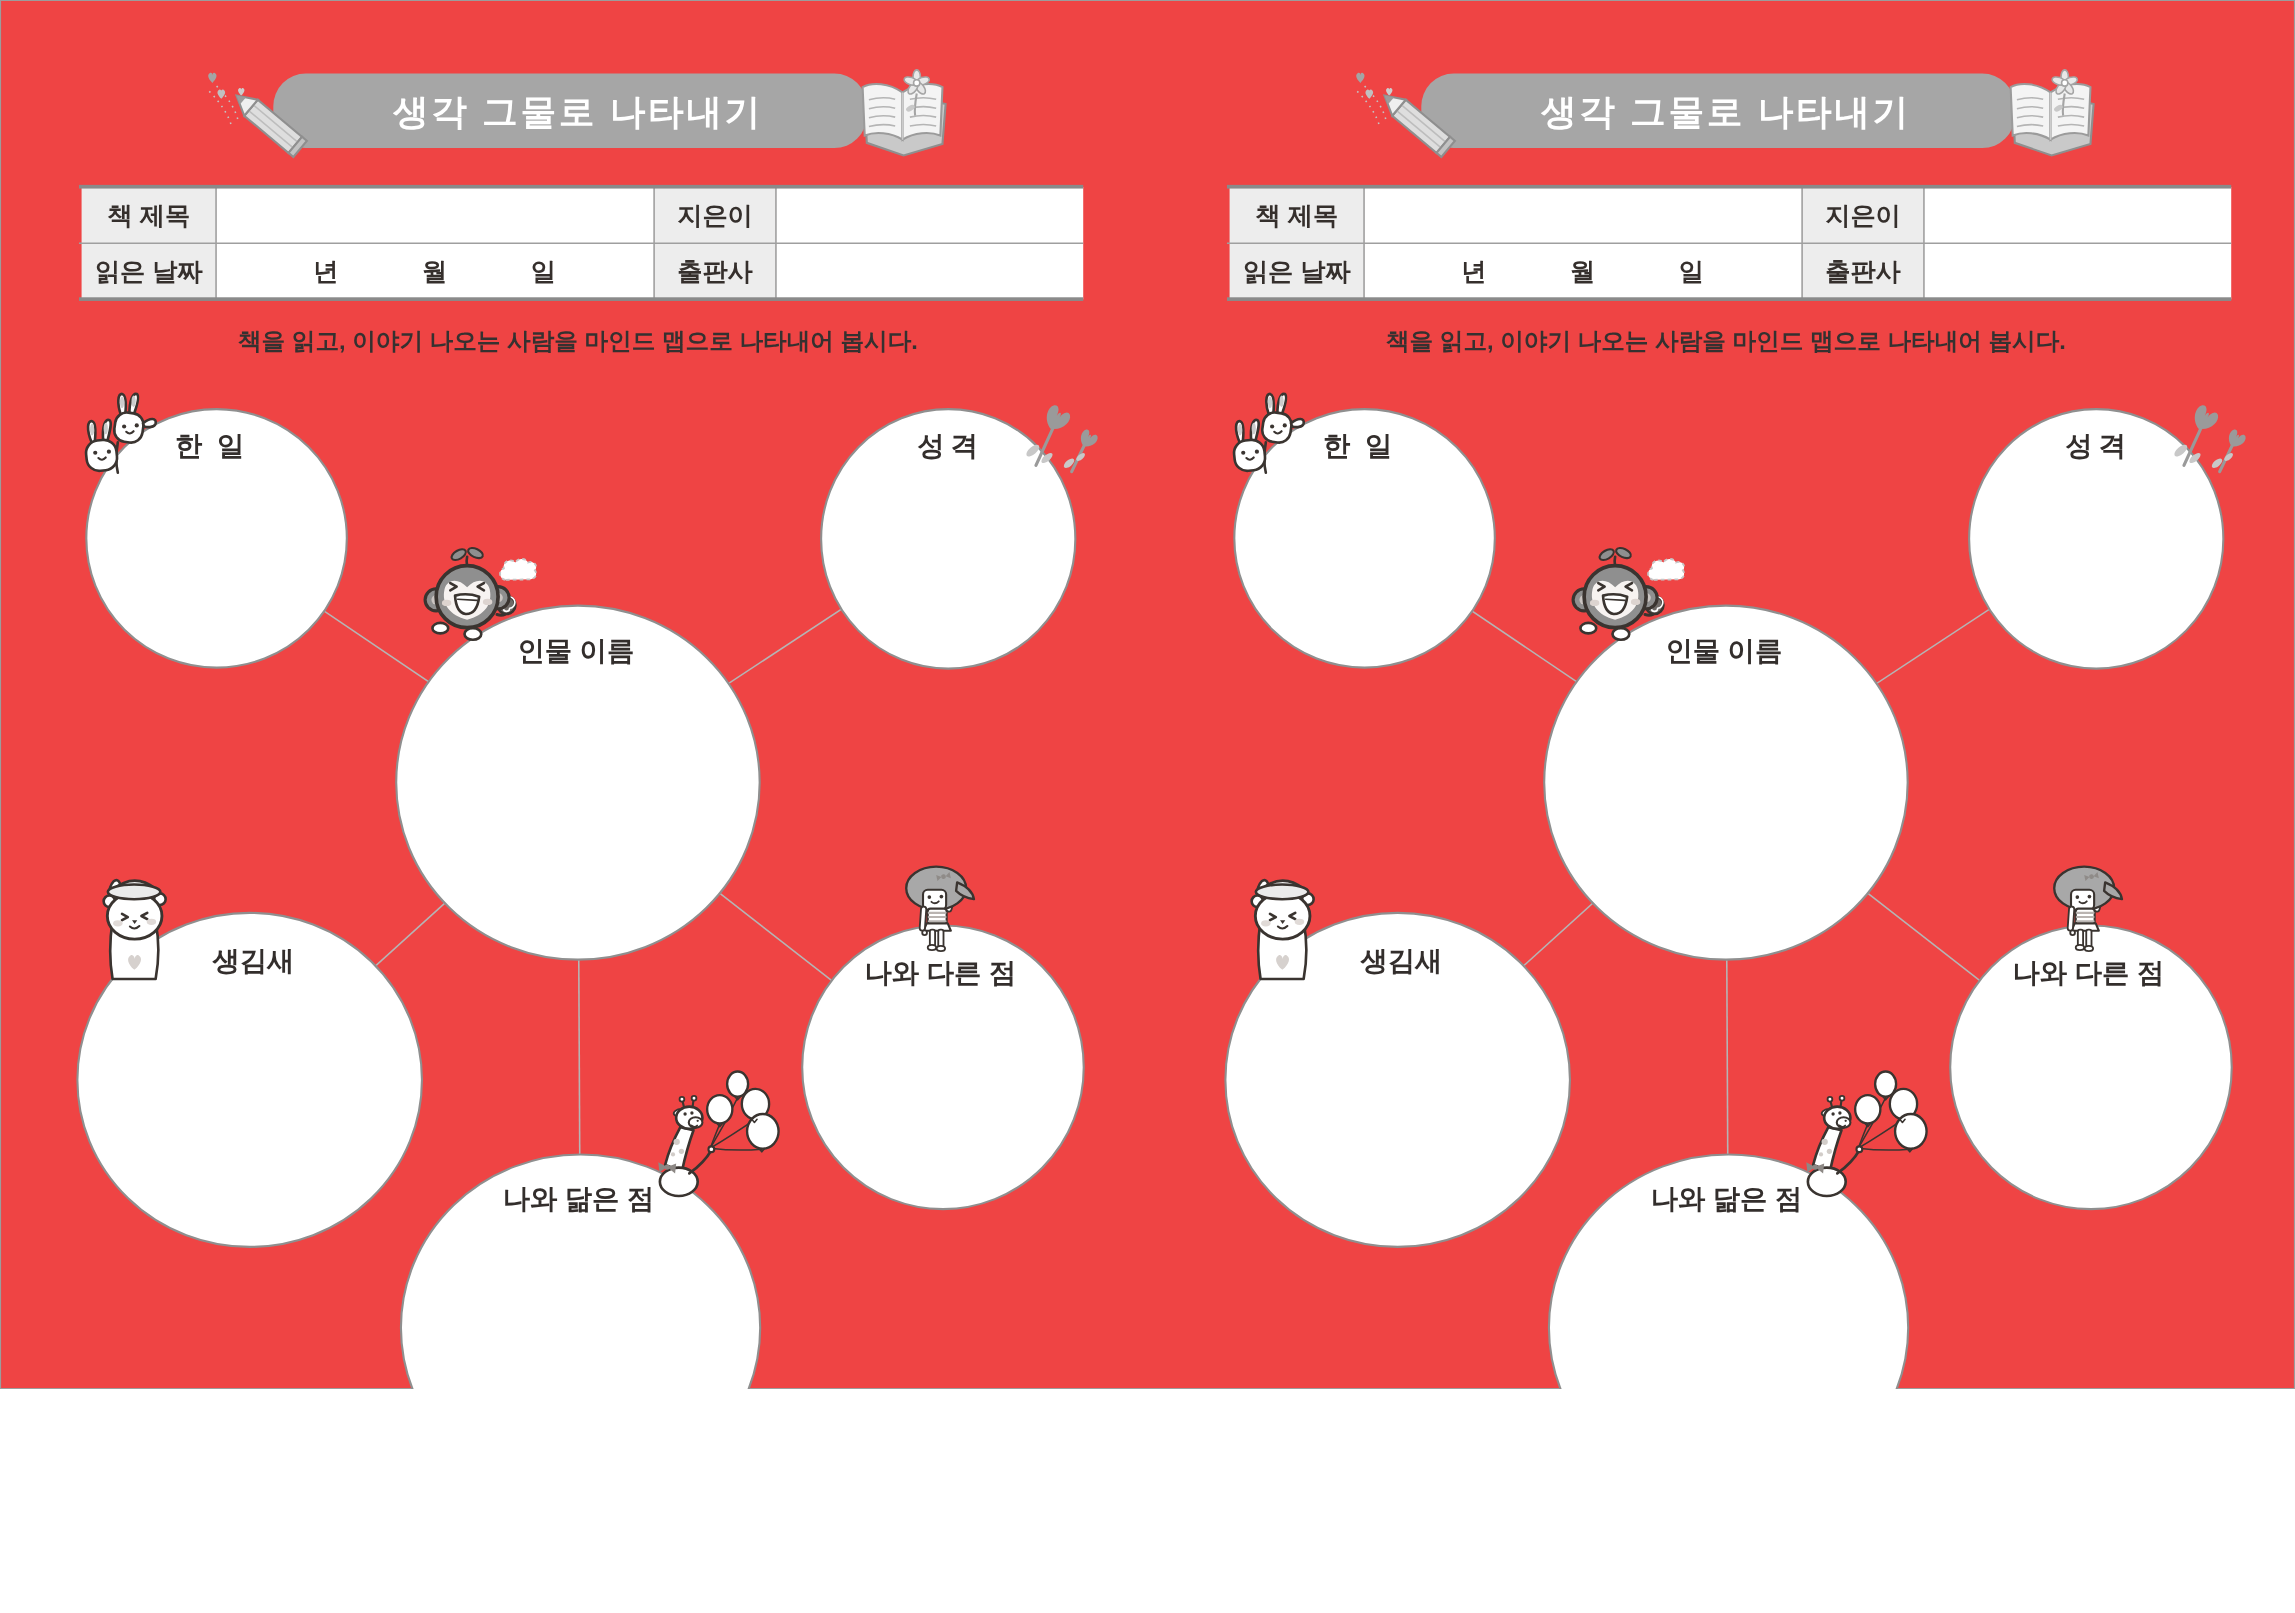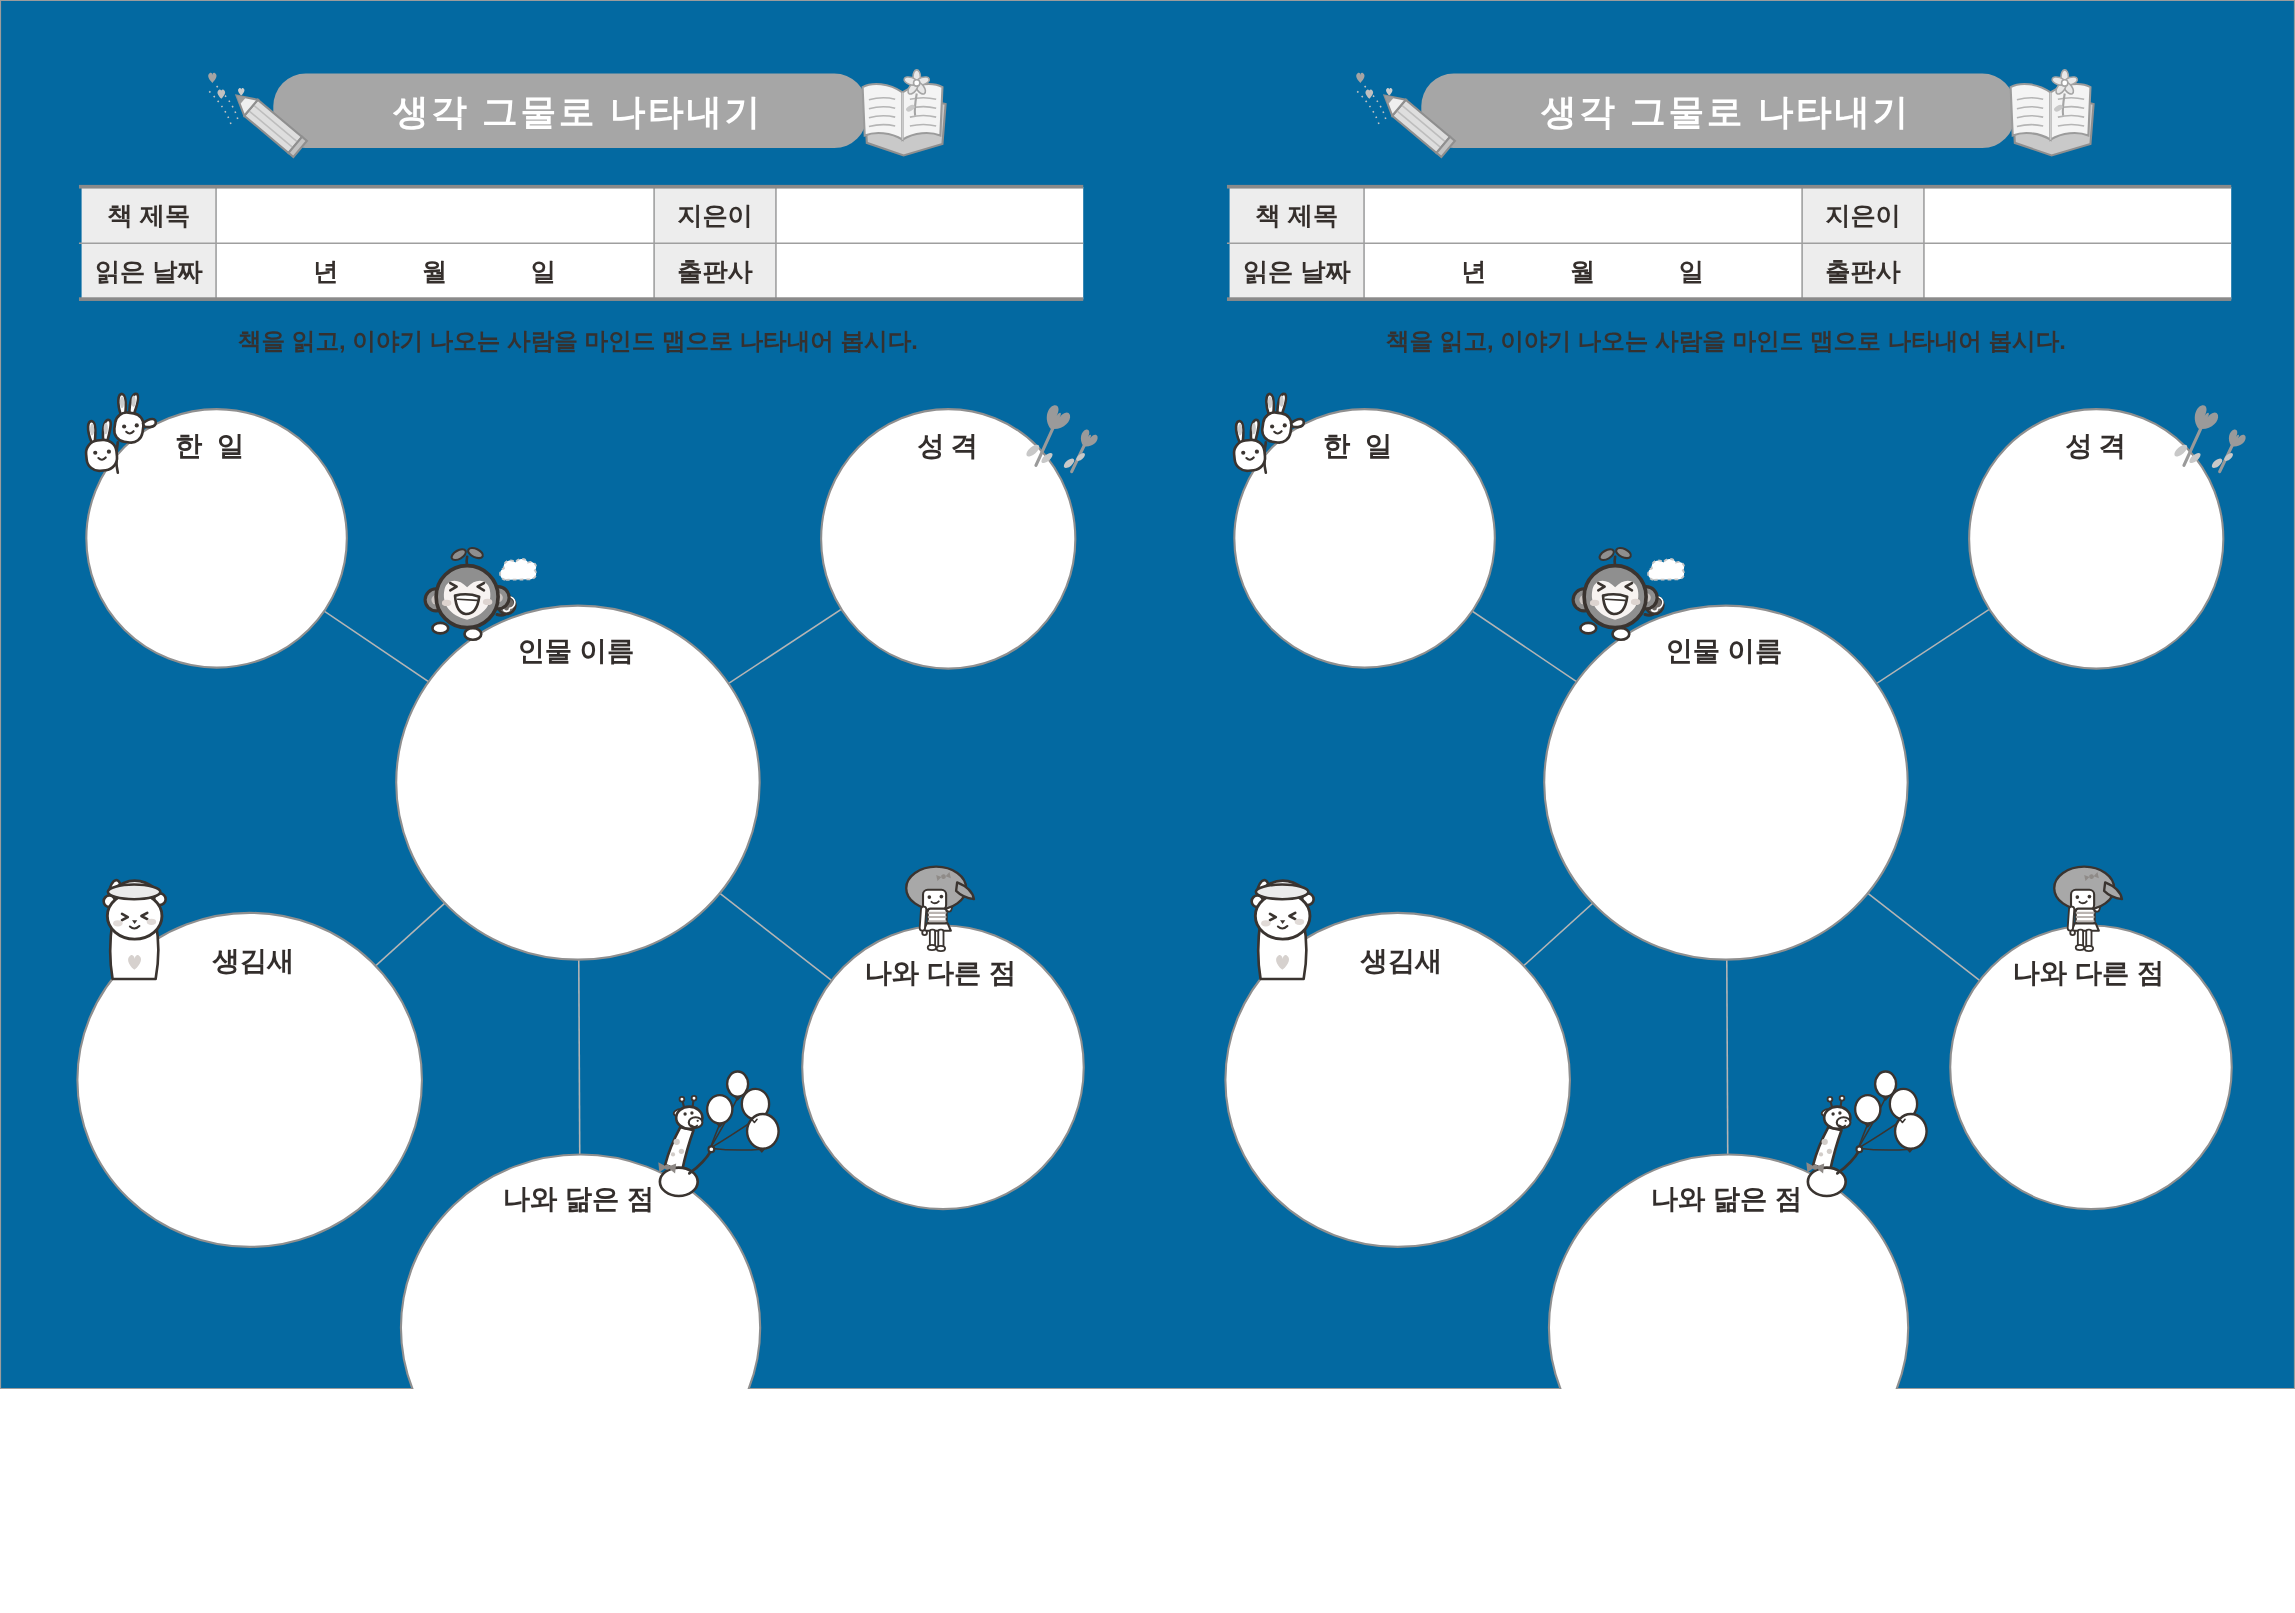--- a/index.html
+++ b/index.html
@@ -1,17 +1,17 @@
 <!DOCTYPE html>
 <html style="font-size:8.4px"><head>
 <meta charset="utf-8">
 <style>
   html,body{margin:0;padding:0;background:#fff;}
   body{font-family:"Liberation Sans","DejaVu Sans",sans-serif;}
-  .sheet{position:relative;width:2295px;height:1389px;background:#0369a1;box-shadow:inset 0 0 0 1.1px #9c9c9c;overflow:hidden;}
+  .sheet{position:relative;width:2295px;height:1389px;background:#ef4444;box-shadow:inset 0 0 0 1.1px #9c9c9c;overflow:hidden;}
   .page{position:absolute;left:0;top:0;width:1148px;height:1613px;}
   .page-right{left:1148px;}
   svg{display:block;}
   .ttl{font:bold 68px "Liberation Sans","DejaVu Sans",sans-serif;fill:#ffffff;text-anchor:middle;letter-spacing:5px;}
   .tbl{font:600 48px "Liberation Sans","DejaVu Sans",sans-serif;fill:#352f2c;text-anchor:middle;}
   .ins{font:600 45px "Liberation Sans","DejaVu Sans",sans-serif;fill:#353130;text-anchor:middle;}
   .lbl{font:600 52px "Liberation Sans","DejaVu Sans",sans-serif;fill:#332e2c;text-anchor:middle;}
   .circ{fill:#ffffff;}
   .ink{stroke:#3a3430;stroke-linecap:round;stroke-linejoin:round;}
 </style>

